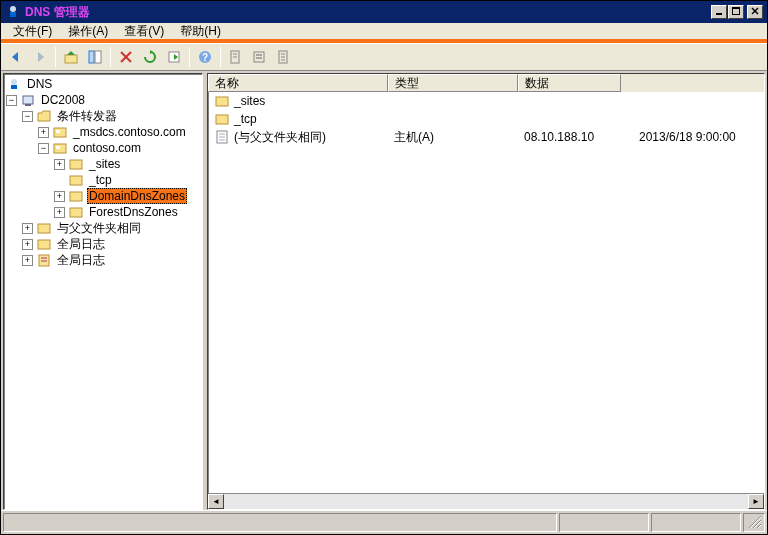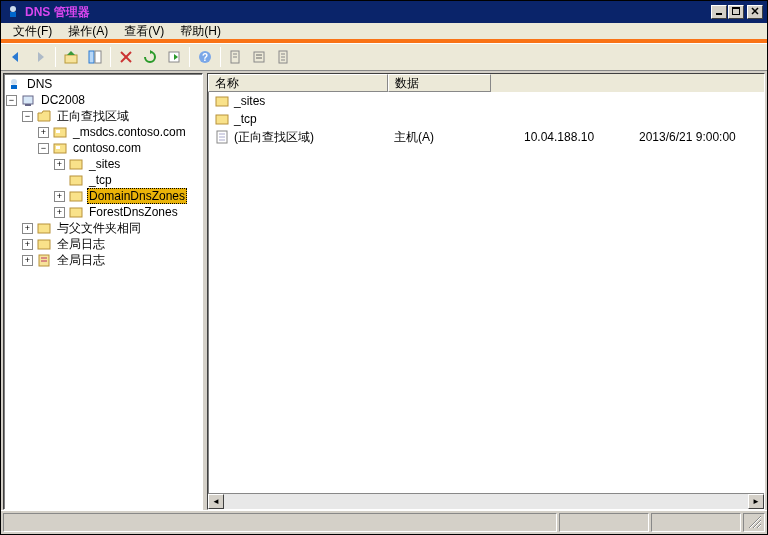--- a/index.html
+++ b/index.html
@@ -90,21 +90,21 @@
   .toggle {
     width: 11px; height: 11px;
     border: 1px solid #888; background:#fff;
     font-size: 9px; line-height: 9px; text-align:center;
     margin-right: 3px; color:#000;
     flex-shrink:0;
   }
   .toggle.blank { border:none; background:transparent; }
   .node-icon { width:16px; height:14px; margin-right:3px; display:inline-flex; align-items:center; justify-content:center; flex-shrink:0;}
   .node-label { padding: 0 2px; }
-  .node-label.selected { background:#eab308; border:1px dotted #000; padding:0 1px;}
+  .node-label.selected { background:#f97316; border:1px dotted #000; padding:0 1px;}
   .list-pane {
     flex: 1;
     background: #fff;
     border: 1px solid #888;
     border-top-color: #404040; border-left-color:#404040;
     border-right-color:#fff; border-bottom-color:#fff;
     box-shadow: inset 1px 1px 0 #808080;
     display:flex; flex-direction:column;
     min-width:0;
   }
@@ -295,21 +295,21 @@
           </li>
         <li>
             <div class="tree-row">
           <span class="tree-indent"></span>
           <span class="toggle">−</span>
           <span class="node-icon">
                 <svg width="14" height="12">
                   <path d="M1 3 L5 3 L6 1 L13 1 L13 11 L1 11 Z" fill="#f9e28a" stroke="#b8923a"></path>
                 </svg>
               </span>
-          <span class="node-label">正向查找区域</span>
+          <span class="node-label">条件转发器</span>
         </div>
           </li>
         <li>
             <div class="tree-row">
           <span class="tree-indent"></span>
               <span class="tree-indent"></span>
           <span class="toggle">+</span>
           <span class="node-icon">
                 <svg width="14" height="12">
                   <rect x="1" y="2" width="12" height="9" fill="#f9e28a" stroke="#b8923a"></rect>
@@ -426,20 +426,21 @@
               </span>
           <span class="node-label">全局日志</span>
         </div>
           </li>
       </ul>
     </div>
 
     <div class="list-pane">
       <div class="list-header">
         <div class="col-head" style="width:180px">名称</div>
+        <div class="col-head" style="width:130px">类型</div>
         <div class="col-head" style="width:103px">数据</div>
       </div>
       <div class="list-body">
         <div class="list-row">
           <div class="list-cell" style="width:180px">
             <span class="row-icon">
                 <svg width="14" height="12">
                   <rect x="1" y="2" width="12" height="9" fill="#f9e28a" stroke="#b8923a"></rect>
                 </svg>
               </span>
@@ -477,30 +478,30 @@
         <div class="list-row">
           <div class="list-cell" style="width:180px">
             <span class="row-icon">
                 <svg width="14" height="14">
                   <rect x="2" y="1" width="10" height="12" fill="#fff" stroke="#888"></rect>
                   <line x1="4" y1="4" x2="10" y2="4" stroke="#aac"></line>
                   <line x1="4" y1="7" x2="10" y2="7" stroke="#aac"></line>
                   <line x1="4" y1="10" x2="10" y2="10" stroke="#aac"></line>
                 </svg>
               </span>
-            <span>(正向查找区域)</span>
+            <span>(与父文件夹相同)</span>
           </div>
           <div class="list-cell" style="width:130px">
               <span>主机(A)</span>
             </div>
           <div class="list-cell" style="width:115px">
-              <span>10.04.188.10</span>
+              <span>08.10.188.10</span>
             </div>
           <div class="list-cell" style="flex:1">
-              <span>2013/6/21 9:00:00</span>
+              <span>2013/6/18 9:00:00</span>
             </div>
         </div>
       </div>
       <div class="hscroll">
         <div class="scroll-btn">◄</div>
         <div class="scroll-track"></div>
         <div class="scroll-btn">►</div>
       </div>
     </div>
   </div>

